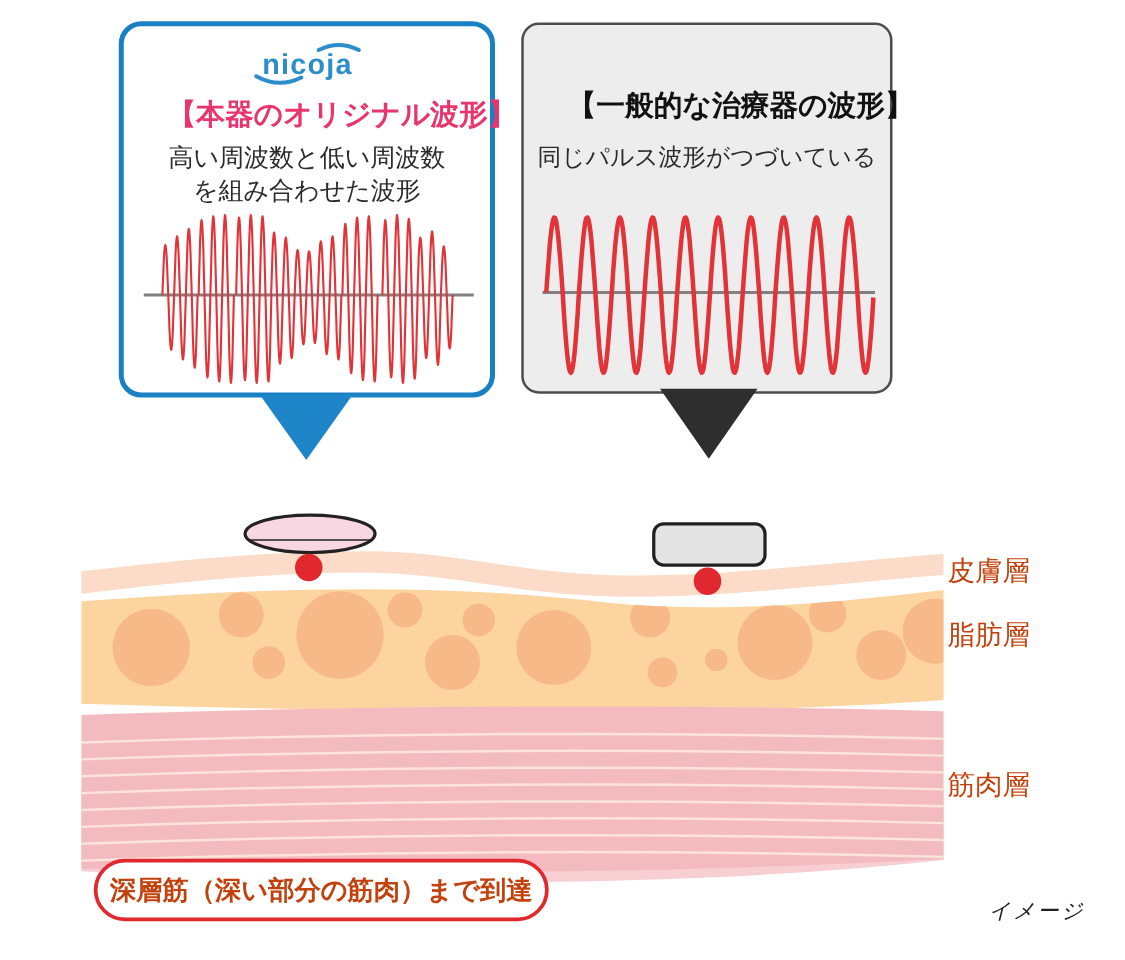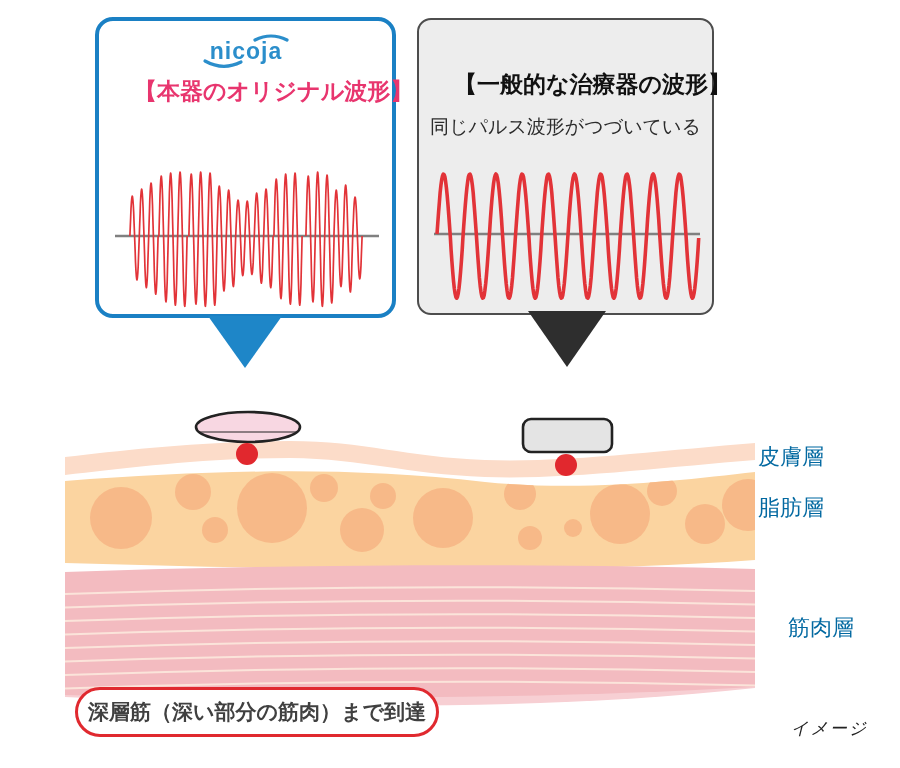--- a/index.html
+++ b/index.html
@@ -23,45 +23,49 @@
   .heading-dark{color:#111111;margin-top:49px;text-align:right;}
   .callout-body{font-size:20px;color:#2b2b2b;line-height:1.32;margin-top:7px;white-space:nowrap;}
   .callout-body-right{font-size:19px;margin-top:14px;}
   .wave-svg{display:block;position:absolute;left:0px;bottom:2px;}
   
   .tri{position:absolute;width:0;height:0;}
   .tri-blue{left:208px;top:316px;border-left:37px solid transparent;border-right:37px solid transparent;border-top:52px solid #1e86c8;}
   .tri-dark{left:528px;top:311px;border-left:39px solid transparent;border-right:39px solid transparent;border-top:56px solid #2e2e2e;}
   
   .skin-svg{position:absolute;left:65px;top:400px;}
-  .layer-label{position:absolute;left:758px;font-size:22px;color:#0369a1;white-space:nowrap;}
+  .layer-label{position:absolute;left:758px;font-size:22px;color:#c2410c;white-space:nowrap;}
   .label-skin{top:442px;}
   .label-fat{top:493px;text-align:right;}
-  .label-muscle{top:613px;margin-left:30px;}
+  .label-muscle{top:613px;}
   
   .badge{
     position:absolute;left:75px;top:687px;width:364px;height:50px;box-sizing:border-box;
     background:#ffffff;border:3.5px solid #e0292f;border-radius:26px;
     display:flex;align-items:center;justify-content:center;
-    color:#404040;font-size:21px;font-weight:700;white-space:nowrap;z-index:5;
+    color:#c2410c;font-size:21px;font-weight:700;white-space:nowrap;z-index:5;
   }
   .image-note{position:absolute;left:791px;top:717px;font-size:17px;color:#222;font-style:italic;letter-spacing:2px;}
 </style>
 </head>
 <body>
 
 <div class="stage">
 
   <div class="callout callout-left">
     <svg class="logo-svg" width="130" height="42" viewBox="0 0 130 42">
       <path d="M24,30 Q42,40 60,31" fill="none" stroke="#2b8ecb" stroke-width="3.2" stroke-linecap="round"></path>
       <path d="M74,9 Q90,1 106,9" fill="none" stroke="#2b8ecb" stroke-width="3.2" stroke-linecap="round"></path>
       <text x="65" y="28" text-anchor="middle" font-size="23" font-weight="700" fill="#2b8ecb" letter-spacing="1">nicoja</text>
     </svg>
     <div class="heading heading-pink">【本器のオリジナル波形】</div>
+    <div class="callout-body">
+      <span>高い周波数と低い周波数</span><br>
+      <span>を組み合わせた波形</span>
+    </div>
     <svg id="wave-left" class="wave-svg" width="293" height="150" viewBox="0 0 293 150">
         <line x1="16" y1="74" x2="280" y2="74" stroke="#808080" stroke-width="2.5"></line>
         <path d="M30.9,74L31.3,64.1L31.7,54.7L32.0,46.6L32.4,40.2L32.8,36.0L33.2,34.1L33.5,34.7L33.9,37.8L34.3,43.2L34.7,50.5L35.0,59.3L35.4,69.0L35.8,79.5L36.2,90.2L36.5,99.9L36.9,107.9L37.3,113.8L37.7,117.2L38.0,117.9L38.4,115.8L38.8,111.2L39.2,104.1L39.5,95.2L39.9,84.9L40.3,74.0L40.7,62.3L41.1,51.4L41.4,41.8L41.8,34.3L42.2,29.3L42.6,27.1L42.9,27.8L43.3,31.5L43.7,37.8L44.1,46.4L44.4,56.7L44.8,68.1L45.2,80.5L45.6,93.0L45.9,104.4L46.3,113.8L46.7,120.8L47.1,124.8L47.4,125.6L47.8,123.2L48.2,117.7L48.6,109.4L48.9,98.9L49.3,86.9L49.7,74.0L50.1,60.8L50.5,48.5L50.8,37.7L51.2,29.3L51.6,23.6L52.0,21.1L52.3,21.9L52.7,26.0L53.1,33.2L53.5,42.8L53.8,54.5L54.2,67.4L54.6,81.3L55.0,95.5L55.3,108.3L55.7,118.9L56.1,126.8L56.5,131.3L56.8,132.2L57.2,129.4L57.6,123.2L58.0,113.9L58.3,102.1L58.7,88.5L59.1,74.0M59.9,74L60.3,59.1L60.7,45.1L61.0,32.9L61.4,23.3L61.8,16.9L62.2,14.1L62.5,15.1L62.9,19.7L63.3,27.8L63.7,38.7L64.0,51.9L64.4,66.5L64.8,82.3L65.2,98.3L65.5,112.8L65.9,124.9L66.3,133.7L66.7,138.8L67.0,139.9L67.4,136.8L67.8,129.7L68.2,119.2L68.5,105.8L68.9,90.4L69.3,74.0L69.7,58.3L70.1,43.6L70.4,30.9L70.8,20.8L71.2,14.1L71.6,11.1L71.9,12.1L72.3,17.0L72.7,25.5L73.1,37.0L73.4,50.8L73.8,66.1L74.2,82.7L74.6,99.5L74.9,114.7L75.3,127.4L75.7,136.7L76.1,142.1L76.4,143.2L76.8,139.9L77.2,132.5L77.6,121.4L77.9,107.4L78.3,91.2L78.7,74.0L79.1,58.1L79.5,43.2L79.8,30.2L80.2,20.0L80.6,13.1L81.0,10.1L81.3,11.1L81.7,16.1L82.1,24.7L82.5,36.4L82.8,50.4L83.2,66.0L83.6,82.8L84.0,99.9L84.3,115.4L84.7,128.2L85.1,137.7L85.5,143.2L85.8,144.3L86.2,141.0L86.6,133.4L87.0,122.2L87.3,107.9L87.7,91.5L88.1,74.0M89.9,74L90.3,58.6L90.7,44.1L91.0,31.6L91.4,21.7L91.8,15.0L92.2,12.1L92.5,13.1L92.9,17.9L93.3,26.2L93.7,37.6L94.0,51.2L94.4,66.2L94.8,82.5L95.2,99.1L95.5,114.1L95.9,126.5L96.3,135.7L96.7,141.0L97.0,142.1L97.4,138.9L97.8,131.6L98.2,120.7L98.5,106.9L98.9,91.0L99.3,74.0L99.7,58.1L100.1,43.2L100.4,30.2L100.8,20.0L101.2,13.1L101.6,10.1L101.9,11.1L102.3,16.1L102.7,24.7L103.1,36.4L103.4,50.4L103.8,66.0L104.2,82.8L104.6,99.9L104.9,115.4L105.3,128.2L105.7,137.7L106.1,143.2L106.4,144.3L106.8,141.0L107.2,133.4L107.6,122.2L107.9,107.9L108.3,91.5L108.7,74.0L109.1,58.3L109.5,43.6L109.8,30.9L110.2,20.8L110.6,14.1L111.0,11.1L111.3,12.1L111.7,17.0L112.1,25.5L112.5,37.0L112.8,50.8L113.2,66.1L113.6,82.7L114.0,99.5L114.3,114.7L114.7,127.4L115.1,136.7L115.5,142.1L115.8,143.2L116.2,139.9L116.6,132.5L117.0,121.4L117.3,107.4L117.7,91.2L118.1,74.0M117.9,74L118.3,61.6L118.7,49.9L119.0,39.8L119.4,31.8L119.8,26.4L120.2,24.1L120.5,24.9L120.9,28.8L121.3,35.5L121.7,44.6L122.0,55.6L122.4,67.7L122.8,80.9L123.2,94.2L123.5,106.3L123.9,116.4L124.3,123.8L124.7,128.0L125.0,128.9L125.4,126.3L125.8,120.4L126.2,111.7L126.5,100.5L126.9,87.7L127.3,74.0L127.7,62.6L128.1,51.8L128.4,42.5L128.8,35.2L129.2,30.3L129.6,28.1L129.9,28.8L130.3,32.4L130.7,38.6L131.1,47.0L131.4,57.1L131.8,68.2L132.2,80.3L132.6,92.6L132.9,103.7L133.3,113.0L133.7,119.8L134.1,123.7L134.4,124.5L134.8,122.1L135.2,116.7L135.6,108.6L135.9,98.4L136.3,86.6L136.7,74.0L137.1,65.0L137.5,56.7L137.8,49.4L138.2,43.6L138.6,39.8L139.0,38.1L139.3,38.6L139.7,41.4L140.1,46.3L140.5,52.8L140.8,60.7L141.2,69.5L141.6,79.0L142.0,88.6L142.3,97.3L142.7,104.5L143.1,109.8L143.5,112.9L143.8,113.5L144.2,111.7L144.6,107.4L145.0,101.1L145.3,93.1L145.7,83.8L146.1,74.0M145.9,74L146.3,65.3L146.7,57.1L147.0,50.0L147.4,44.4L147.8,40.7L148.2,39.1L148.5,39.6L148.9,42.3L149.3,47.0L149.7,53.4L150.0,61.1L150.4,69.6L150.8,78.8L151.2,88.2L151.5,96.6L151.9,103.7L152.3,108.8L152.7,111.8L153.0,112.4L153.4,110.6L153.8,106.5L154.2,100.4L154.5,92.5L154.9,83.6L155.3,74.0L155.7,63.3L156.1,53.3L156.4,44.6L156.8,37.7L157.2,33.1L157.6,31.1L157.9,31.8L158.3,35.1L158.7,40.9L159.1,48.7L159.4,58.2L159.8,68.6L160.2,79.9L160.6,91.4L160.9,101.8L161.3,110.4L161.7,116.8L162.1,120.5L162.4,121.2L162.8,119.0L163.2,113.9L163.6,106.4L163.9,96.8L164.3,85.8L164.7,74.0L165.1,62.3L165.5,51.4L165.8,41.8L166.2,34.3L166.6,29.3L167.0,27.1L167.3,27.8L167.7,31.5L168.1,37.8L168.5,46.4L168.8,56.7L169.2,68.1L169.6,80.5L170.0,93.0L170.3,104.4L170.7,113.8L171.1,120.8L171.5,124.8L171.8,125.6L172.2,123.2L172.6,117.7L173.0,109.4L173.3,98.9L173.7,86.9L174.1,74.0M174.9,74L175.3,59.8L175.7,46.5L176.0,35.0L176.4,25.9L176.8,19.8L177.2,17.1L177.5,18.0L177.9,22.4L178.3,30.1L178.7,40.5L179.0,53.0L179.4,66.9L179.8,81.9L180.2,97.1L180.5,110.9L180.9,122.3L181.3,130.7L181.7,135.6L182.0,136.6L182.4,133.6L182.8,126.9L183.2,116.9L183.5,104.2L183.9,89.6L184.3,74.0L184.7,58.6L185.1,44.1L185.4,31.6L185.8,21.7L186.2,15.0L186.6,12.1L186.9,13.1L187.3,17.9L187.7,26.2L188.1,37.6L188.4,51.2L188.8,66.2L189.2,82.5L189.6,99.1L189.9,114.1L190.3,126.5L190.7,135.7L191.1,141.0L191.4,142.1L191.8,138.9L192.2,131.6L192.6,120.7L192.9,106.9L193.3,91.0L193.7,74.0L194.1,58.3L194.5,43.6L194.8,30.9L195.2,20.8L195.6,14.1L196.0,11.1L196.3,12.1L196.7,17.0L197.1,25.5L197.5,37.0L197.8,50.8L198.2,66.1L198.6,82.7L199.0,99.5L199.3,114.7L199.7,127.4L200.1,136.7L200.5,142.1L200.8,143.2L201.2,139.9L201.6,132.5L202.0,121.4L202.3,107.4L202.7,91.2L203.1,74.0M206.9,74L207.3,59.1L207.7,45.1L208.0,32.9L208.4,23.3L208.8,16.9L209.2,14.1L209.5,15.1L209.9,19.7L210.3,27.8L210.7,38.7L211.0,51.9L211.4,66.5L211.8,82.3L212.2,98.3L212.5,112.8L212.9,124.9L213.3,133.7L213.7,138.8L214.0,139.9L214.4,136.8L214.8,129.7L215.2,119.2L215.5,105.8L215.9,90.4L216.3,74.0L216.7,58.1L217.1,43.2L217.4,30.2L217.8,20.0L218.2,13.1L218.6,10.1L218.9,11.1L219.3,16.1L219.7,24.7L220.1,36.4L220.4,50.4L220.8,66.0L221.2,82.8L221.6,99.9L221.9,115.4L222.3,128.2L222.7,137.7L223.1,143.2L223.4,144.3L223.8,141.0L224.2,133.4L224.6,122.2L224.9,107.9L225.3,91.5L225.7,74.0L226.1,58.8L226.5,44.6L226.8,32.2L227.2,22.5L227.6,16.0L228.0,13.1L228.3,14.1L228.7,18.8L229.1,27.0L229.5,38.1L229.8,51.5L230.2,66.4L230.6,82.4L231.0,98.7L231.3,113.4L231.7,125.7L232.1,134.7L232.5,139.9L232.8,141.0L233.2,137.8L233.6,130.7L234.0,119.9L234.3,106.3L234.7,90.7L235.1,74.0M234.9,74L235.3,62.6L235.7,51.8L236.0,42.5L236.4,35.2L236.8,30.3L237.2,28.1L237.5,28.8L237.9,32.4L238.3,38.6L238.7,47.0L239.0,57.1L239.4,68.2L239.8,80.3L240.2,92.6L240.5,103.7L240.9,113.0L241.3,119.8L241.7,123.7L242.0,124.5L242.4,122.1L242.8,116.7L243.2,108.6L243.5,98.4L243.9,86.6L244.3,74.0L244.7,61.3L245.1,49.4L245.4,39.1L245.8,30.9L246.2,25.5L246.6,23.1L246.9,23.9L247.3,27.9L247.7,34.7L248.1,44.0L248.4,55.2L248.8,67.6L249.2,81.0L249.6,94.7L249.9,107.0L250.3,117.2L250.7,124.8L251.1,129.1L251.4,130.0L251.8,127.4L252.2,121.4L252.6,112.4L252.9,101.0L253.3,88.0L253.7,74.0L254.1,64.3L254.5,55.2L254.8,47.3L255.2,41.1L255.6,36.9L256.0,35.1L256.3,35.7L256.7,38.7L257.1,43.9L257.5,51.1L257.8,59.6L258.2,69.1L258.6,79.4L259.0,89.8L259.3,99.2L259.7,107.1L260.1,112.8L260.5,116.1L260.8,116.8L261.2,114.8L261.6,110.2L262.0,103.4L262.3,94.7L262.7,84.7L263.1,74.0" fill="none" stroke="#e23338" stroke-width="1.7" stroke-linejoin="round"></path>
       </svg>
   </div>
 
   <div class="callout callout-right">
     <div class="heading heading-dark">【一般的な治療器の波形】</div>
     <div class="callout-body callout-body-right">同じパルス波形がつづいている</div>
     <svg id="wave-right" class="wave-svg" width="292" height="150" viewBox="0 0 292 150">

